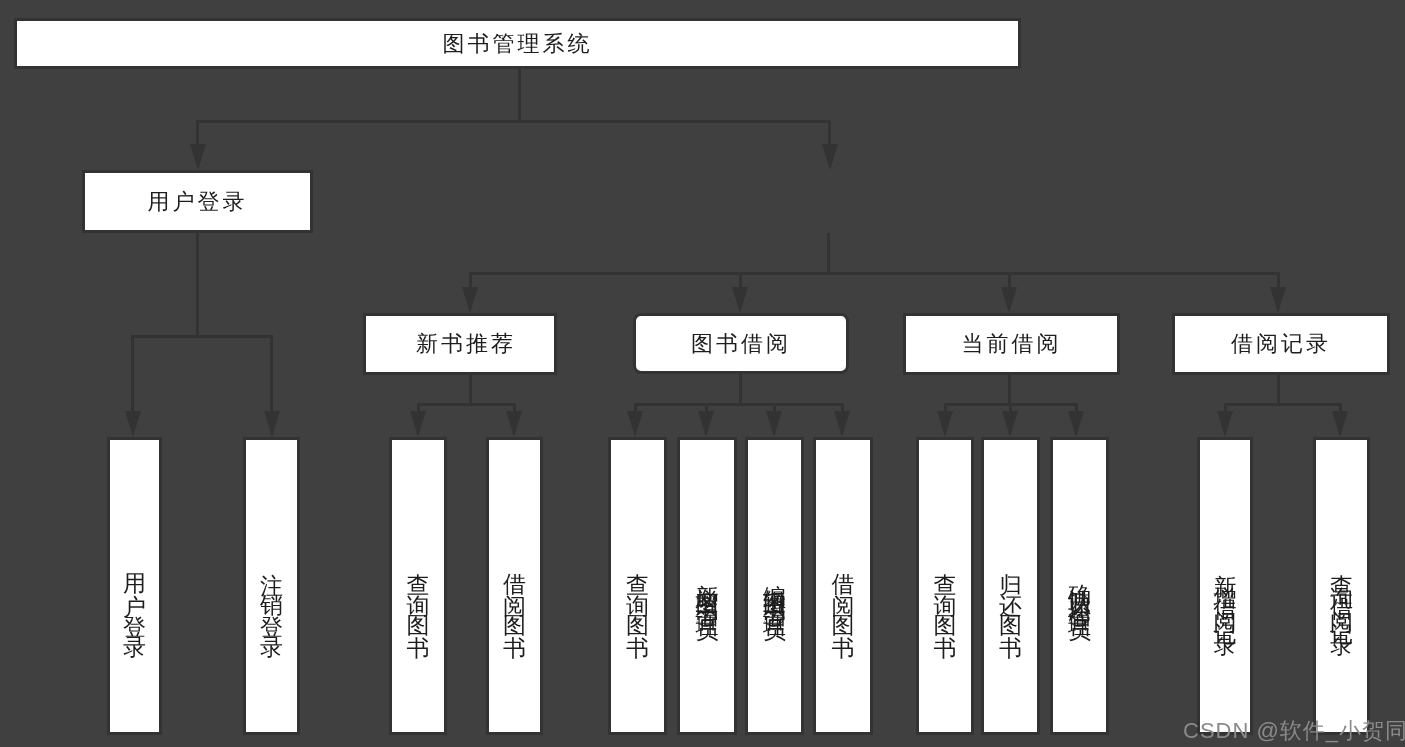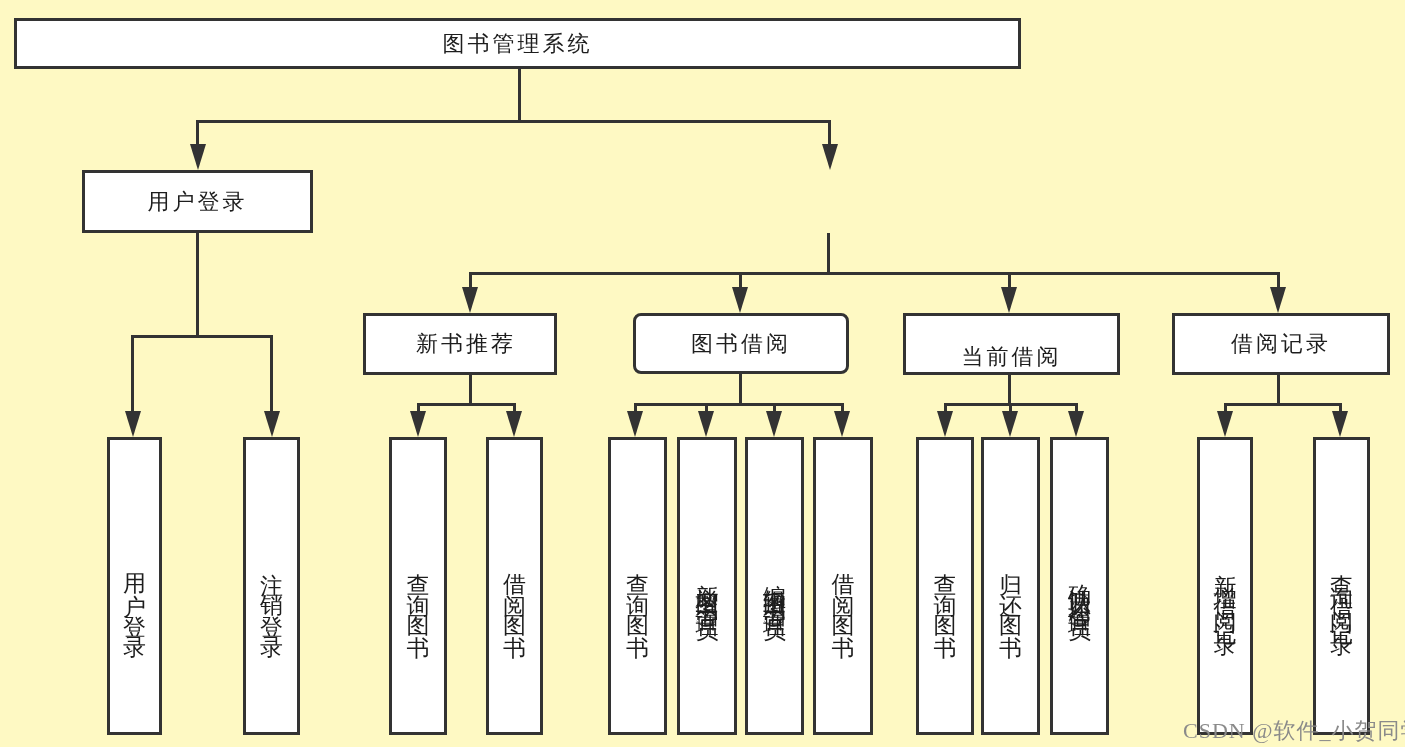--- a/index.html
+++ b/index.html
@@ -1,18 +1,18 @@
 <!DOCTYPE html>
 <html><head>
 <meta charset="utf-8">
 <style>
   html,body{margin:0;padding:0;background:#ffffff;}
   #stage{
-    position:relative;width:1405px;height:747px;background:#fef9c3;overflow:hidden;
-    font-family:Liberation Serif, serif;
+    position:relative;width:1405px;height:747px;background:#404040;overflow:hidden;
+    font-family:Liberation Sans, sans-serif;
   }
   .box{
     position:absolute;box-sizing:border-box;border:3px solid #333333;background:#ffffff;
     display:flex;align-items:center;justify-content:center;color:#1d1d1d;
   }
   .hlabel{font-size:22px;letter-spacing:3px;white-space:nowrap;}
   .leaf{top:437px;height:298px;}
   .vtext{
     writing-mode:vertical-rl;text-orientation:mixed;font-size:23px;line-height:1;
     color:#1d1d1d;white-space:nowrap;
@@ -70,21 +70,21 @@
   <div class="arr" style="left:1001px;top:287px;"></div>
   <div class="line vl" style="left:1277px;top:272px;height:15px;"></div>
   <div class="arr" style="left:1270px;top:287px;"></div>
 
   <div class="box" style="left:363px;top:313px;width:194px;height:62px;padding-left:12px;">
     <span class="hlabel">新书推荐</span>
   </div>
   <div class="box" style="left:633px;top:313px;width:216px;height:61px;border-radius:8px;">
     <span class="hlabel">图书借阅</span>
   </div>
-  <div class="box" style="left:903px;top:313px;width:217px;height:62px;align-items:flex-end;">
+  <div class="box" style="left:903px;top:313px;width:217px;height:62px;">
     <span class="hlabel">当前借阅</span>
   </div>
   <div class="box" style="left:1172px;top:313px;width:218px;height:62px;justify-content:center;">
     <span class="hlabel">借阅记录</span>
   </div>
 
   <div class="line vl" style="left:469px;top:375px;height:28px;"></div>
   <div class="line hl" style="left:417px;top:403px;width:99px;"></div>
   <div class="line vl" style="left:417px;top:403px;height:8px;"></div>
   <div class="arr" style="left:410px;top:411px;"></div>

